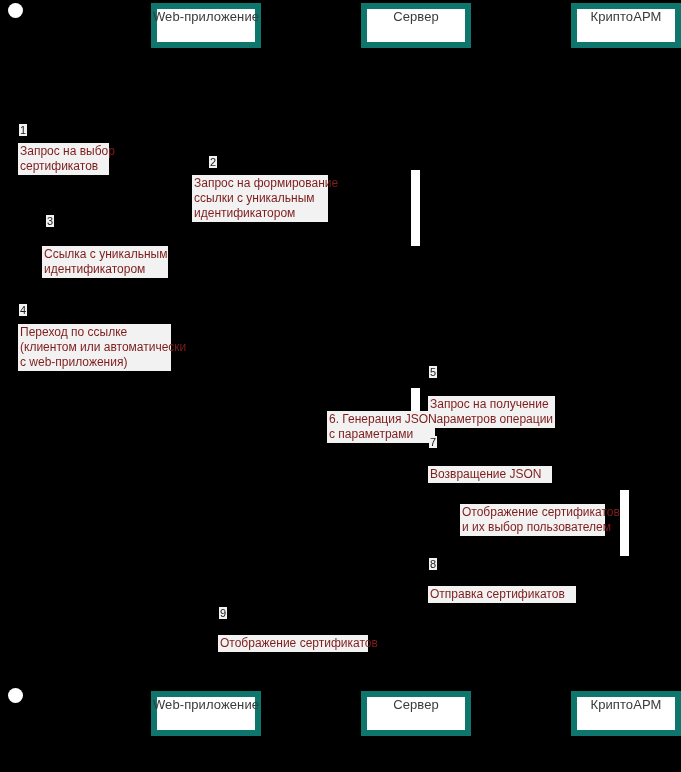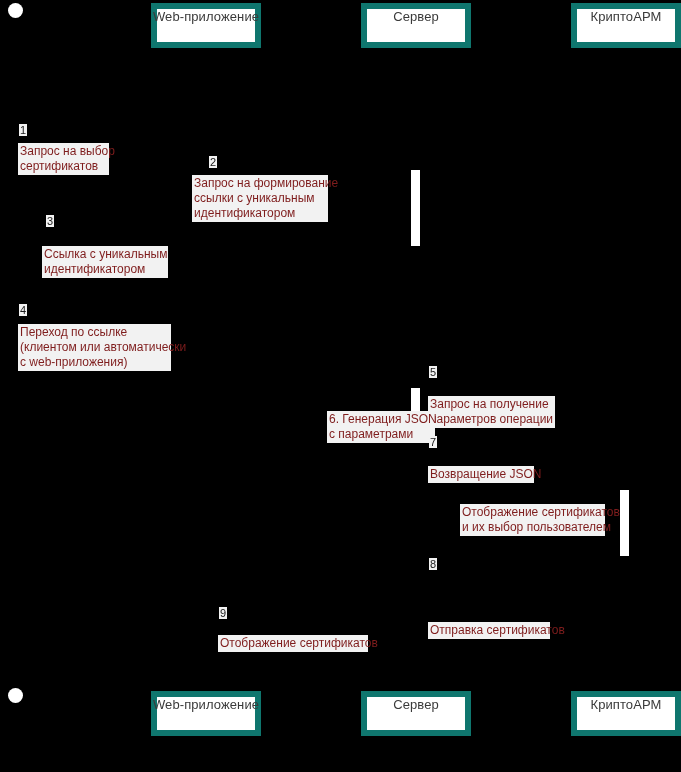--- a/index.html
+++ b/index.html
@@ -110,27 +110,27 @@
 с web-приложения)</div>
 
   <div class="seq-num" style="left:429px; top:366px;">5</div>
   <div class="msg-label" style="left:428px; top:396px; width:127px;">Запрос на получение
 параметров операции</div>
 
   <div class="msg-label" style="left:291px; top:411px; width:108px;margin-left:36px;">6. Генерация JSON
 с параметрами</div>
 
   <div class="seq-num" style="left:429px; top:436px;">7</div>
-  <div class="msg-label" style="left:428px; top:466px; width:106px;">Возвращение JSON</div>
+  <div class="msg-label" style="left:428px; top:466px; width:124px;">Возвращение JSON</div>
 
   <div class="msg-label" style="left:460px; top:504px; width:145px;">Отображение сертификатов
 и их выбор пользователем</div>
 
   <div class="seq-num" style="left:429px; top:558px;">8</div>
-  <div class="msg-label" style="left:428px; top:586px; width:122px;margin-top:36px;">Отправка сертификатов</div>
+  <div class="msg-label" style="left:428px; top:586px; width:148px;">Отправка сертификатов</div>
 
   <div class="seq-num" style="left:219px; top:607px;">9</div>
   <div class="msg-label" style="left:218px; top:635px; width:150px;">Отображение сертификатов</div>
 
   <div class="actor-circle" style="left:8px; top:688px; width:15px; height:15px;"></div>
 
   <div class="lifeline-box" style="left:151px; top:691px; width:110px; height:45px;">
     <span>Web-приложение</span>
   </div>
 

